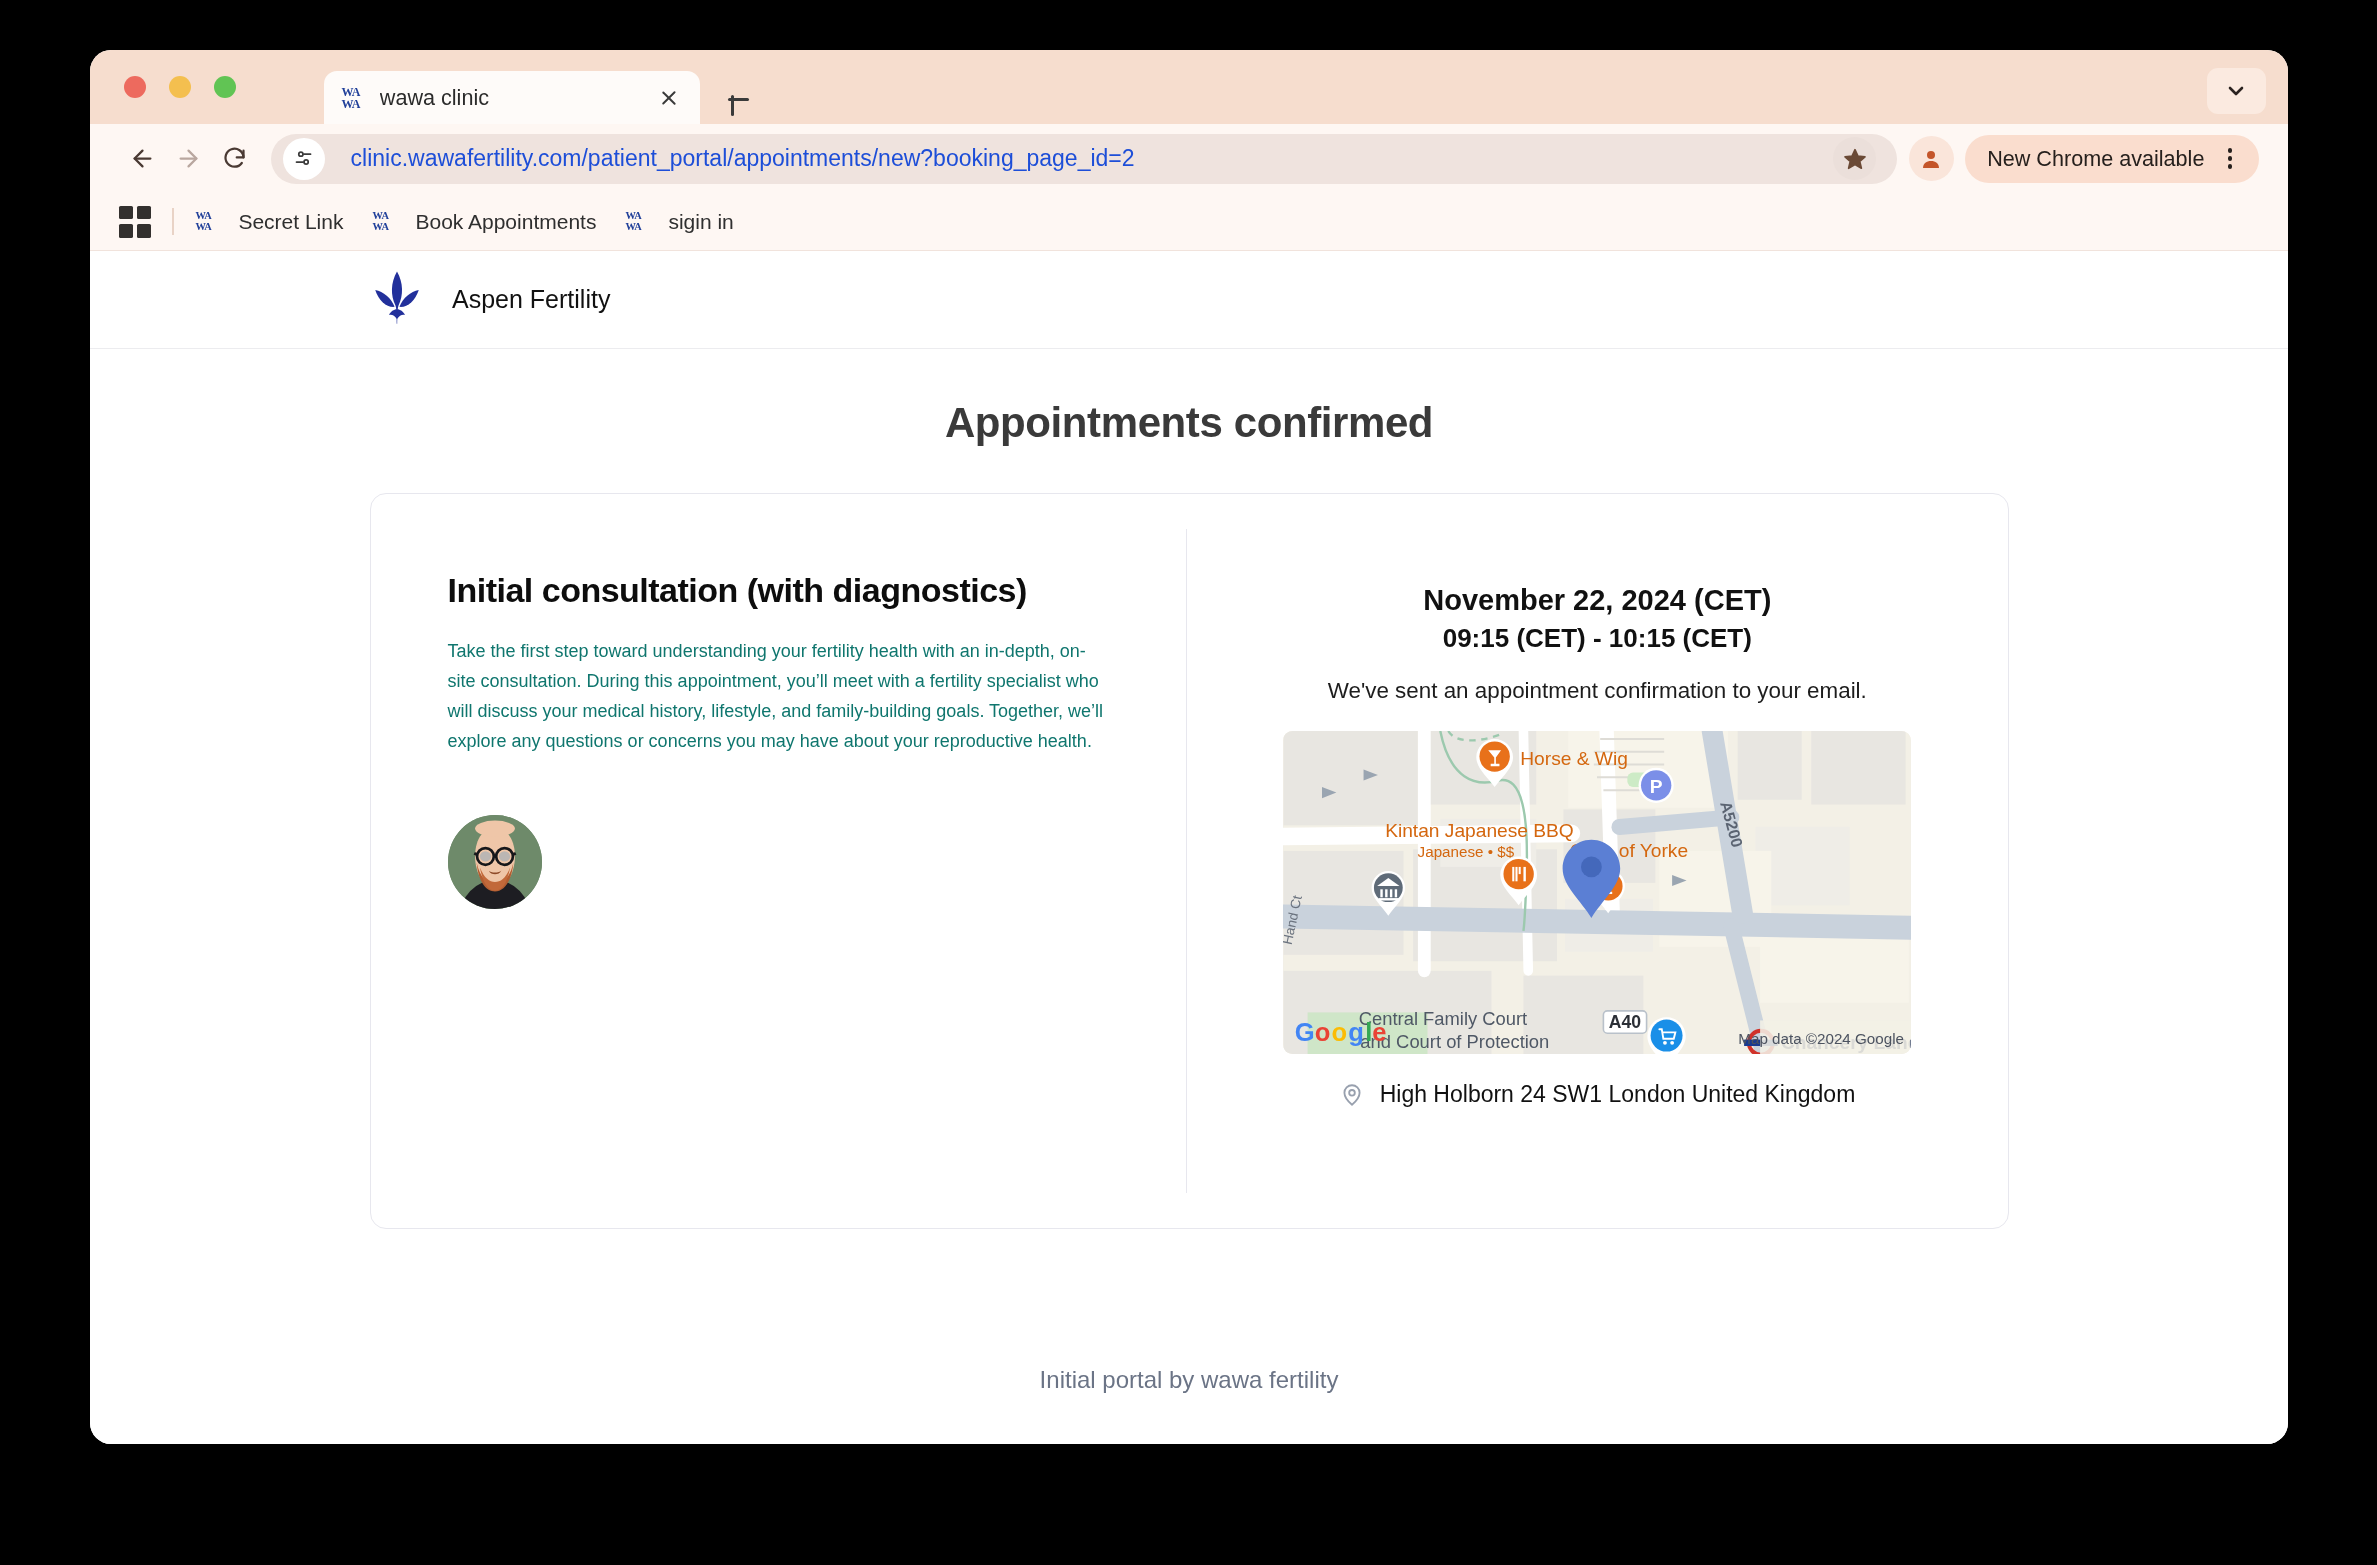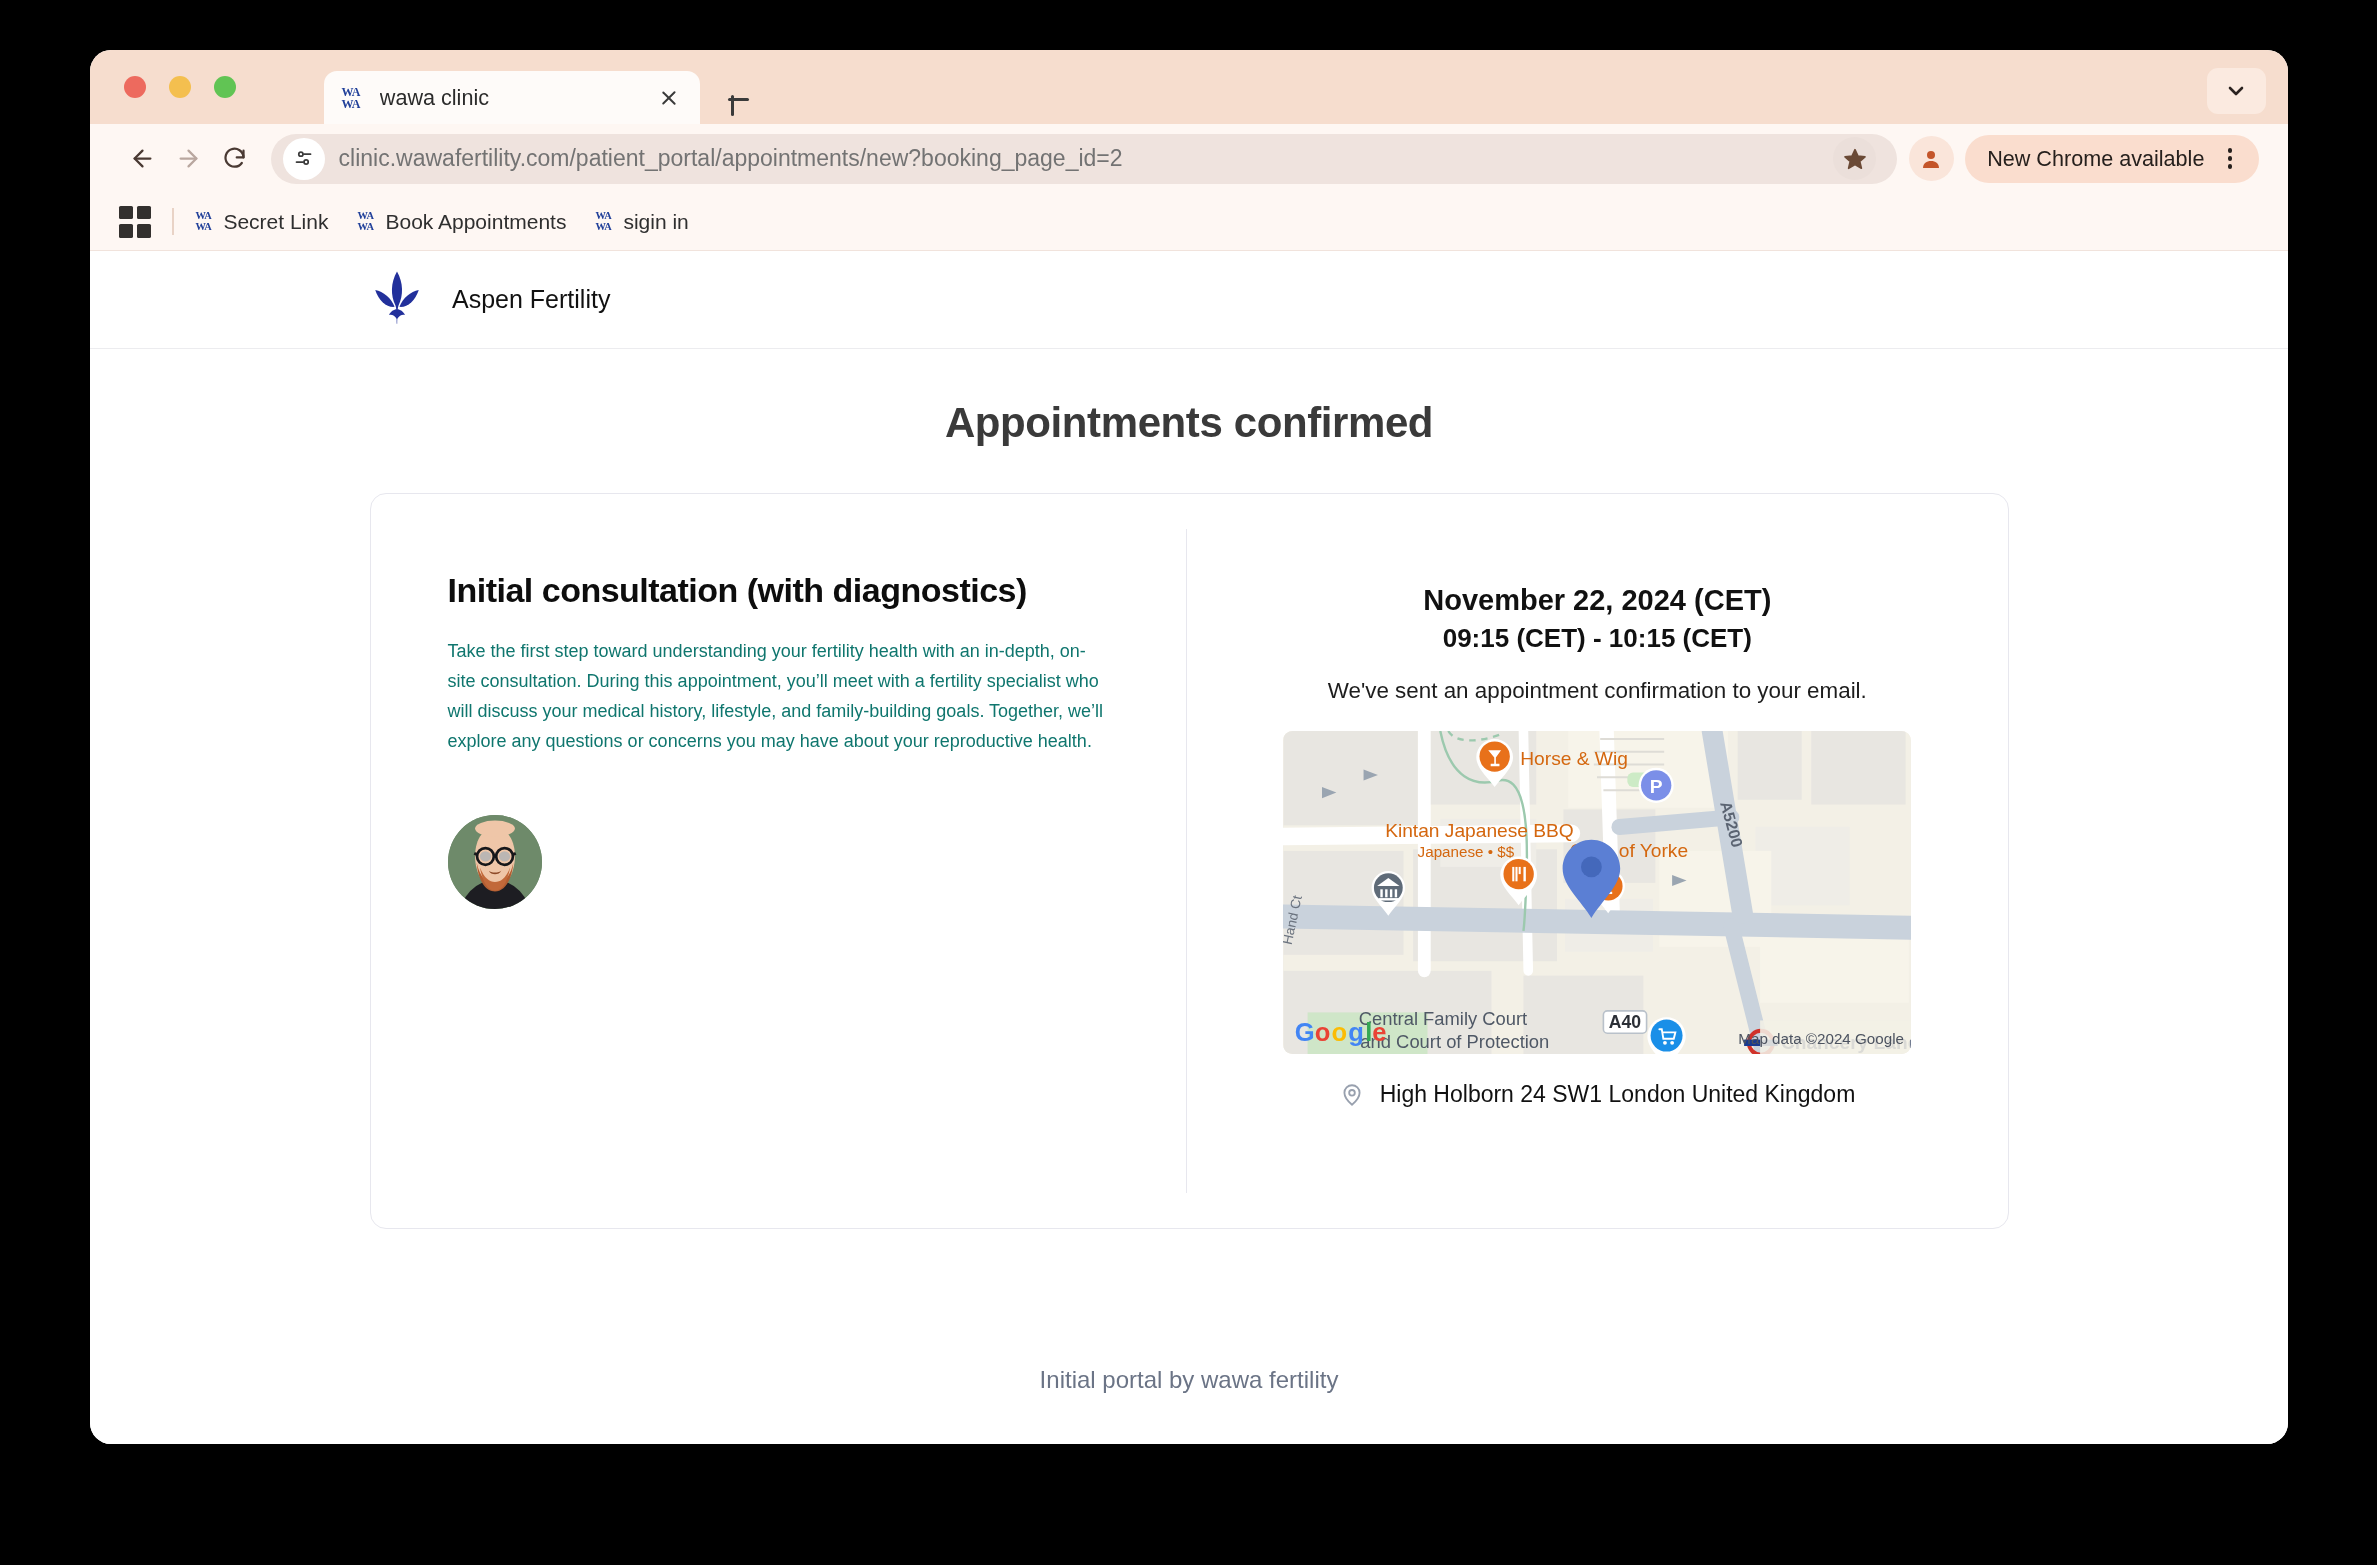--- a/index.html
+++ b/index.html
@@ -71,21 +71,21 @@
   .navbtn{width:46px;height:46px;display:flex;align-items:center;justify-content:center;cursor:pointer;}
   .omnibox{
     flex:1;height:50px;margin:0 11.2px 0 14.4px;background:#EFE3DE;border-radius:25px;
     display:flex;align-items:center;padding:0 8px 0 11.2px;box-sizing:border-box;position:relative;
   }
   .site-chip{
     width:42px;height:42px;border-radius:50%;background:#FFFFFF;
     display:flex;align-items:center;justify-content:center;flex:0 0 42px;cursor:pointer;
   }
   .url{
-    margin-left:14px;font-size:23px;color:#737373;white-space:nowrap;
+    margin-left:26px;font-size:23px;color:#1d4ed8;white-space:nowrap;
     overflow:hidden;text-overflow:ellipsis;flex:1;
   }
   .star{margin-right:13px;width:43px;height:43px;border-radius:50%;background:#EBDFDA;
         display:flex;align-items:center;justify-content:center;cursor:pointer;}
   .avatar-btn{width:45px;height:45px;border-radius:50%;background:#FAE5DA;display:flex;
         align-items:center;justify-content:center;margin-right:11.2px;cursor:pointer;flex:0 0 45px;}
   .chrome-pill{
     height:48px;background:#FADDCE;border-radius:24px;display:flex;align-items:center;
     padding:0 13px 0 22.4px;cursor:pointer;
   }
@@ -100,21 +100,21 @@
   }
   .bm-grid{width:32px;height:32px;display:grid;grid-template-columns:1fr 1fr;grid-gap:4.8px;cursor:pointer;}
   .bm-grid i{background:#33302e;border-radius:1.6px;display:block;}
   .bm-sep{width:2.4px;height:27px;background:#E9D3C6;margin:0 21px;}
   .bm{display:flex;align-items:center;margin-right:29px;cursor:pointer;}
   .bm-fav{
     width:24px;height:24px;flex:0 0 24px;display:flex;flex-direction:column;justify-content:center;
     color:#21409A;font-family:"Liberation Serif", serif;font-weight:700;font-size:10.4px;line-height:10.4px;
     letter-spacing:-0.3px;
   }
-  .bm-label{margin-left:4px;font-size:21px;color:#2f2f2f;white-space:nowrap;}
+  .bm-label{margin-left:19px;font-size:21px;color:#2f2f2f;white-space:nowrap;}
   
   .page{height:1194px;background:#ffffff;overflow:hidden;position:relative;}
   .site-header{
     height:98px;border-bottom:1.6px solid #ECECEF;display:flex;align-items:center;padding-left:282px;
     box-sizing:border-box;
   }
   .brand-name{margin-left:30px;font-size:25px;color:#111;}
   .content{padding-top:50px;}
   .page-title{
     text-align:center;font-size:42px;font-weight:700;color:#3a3a3a;letter-spacing:-0.4px;margin:0;

